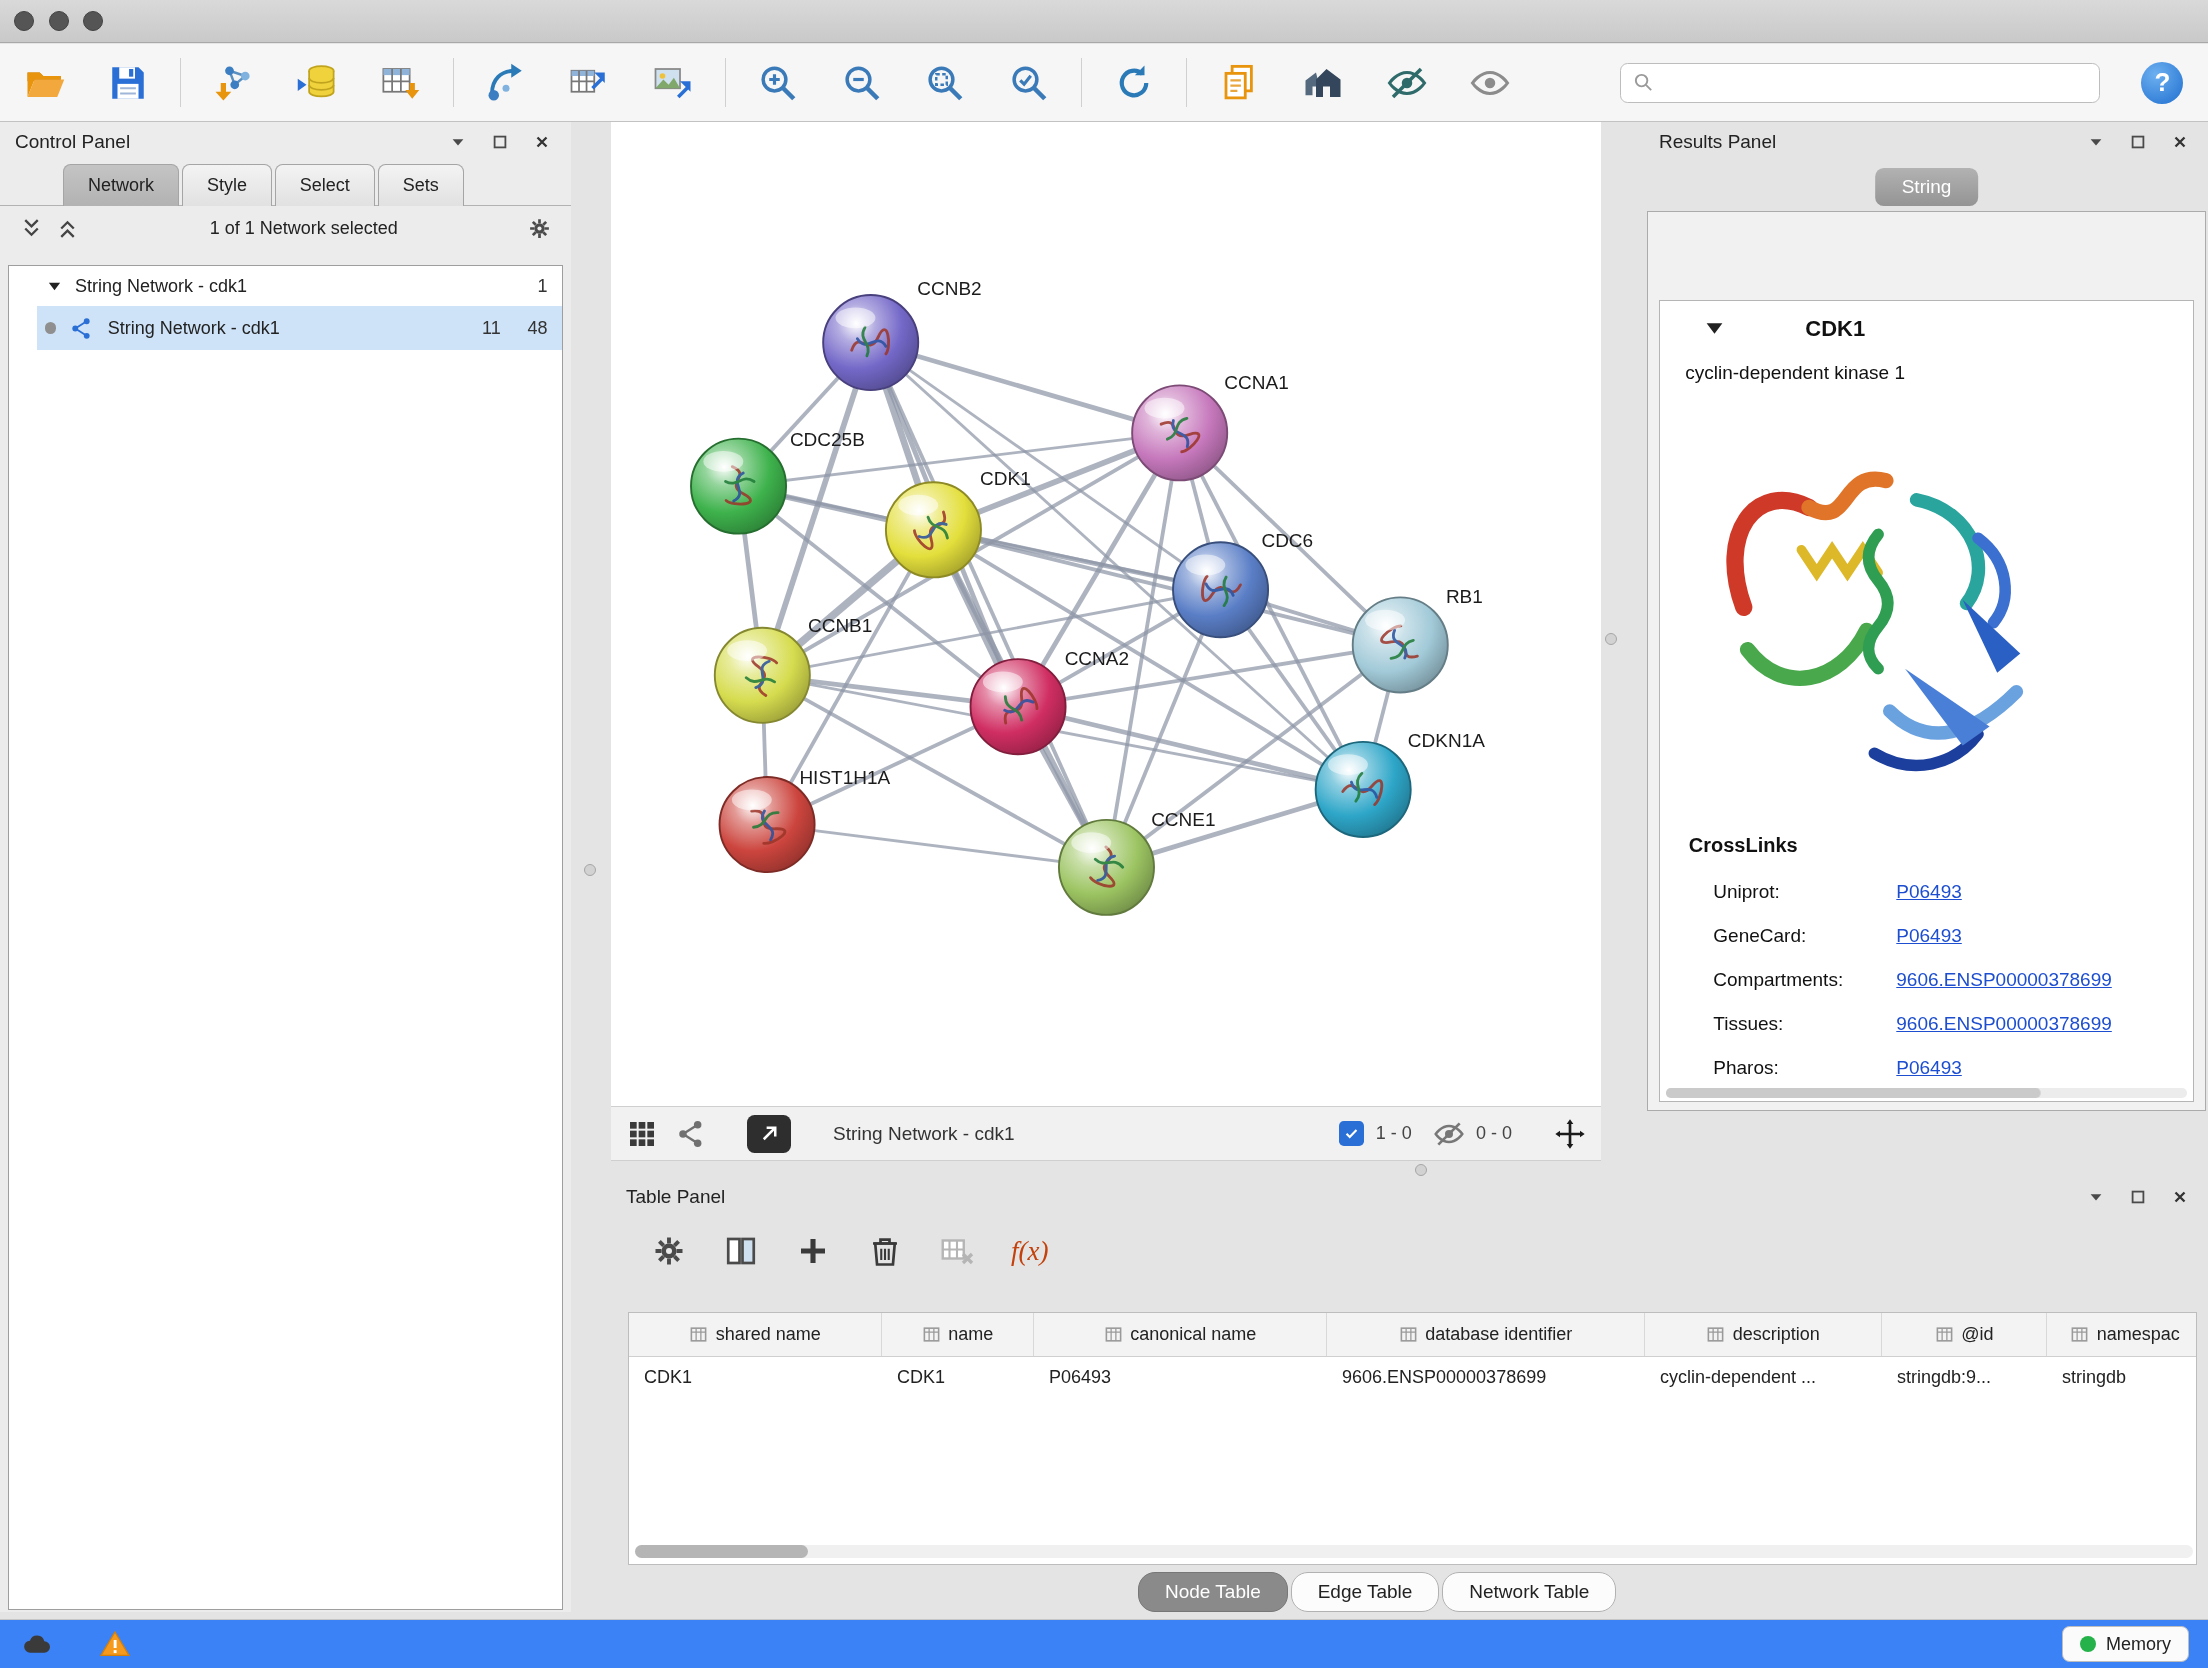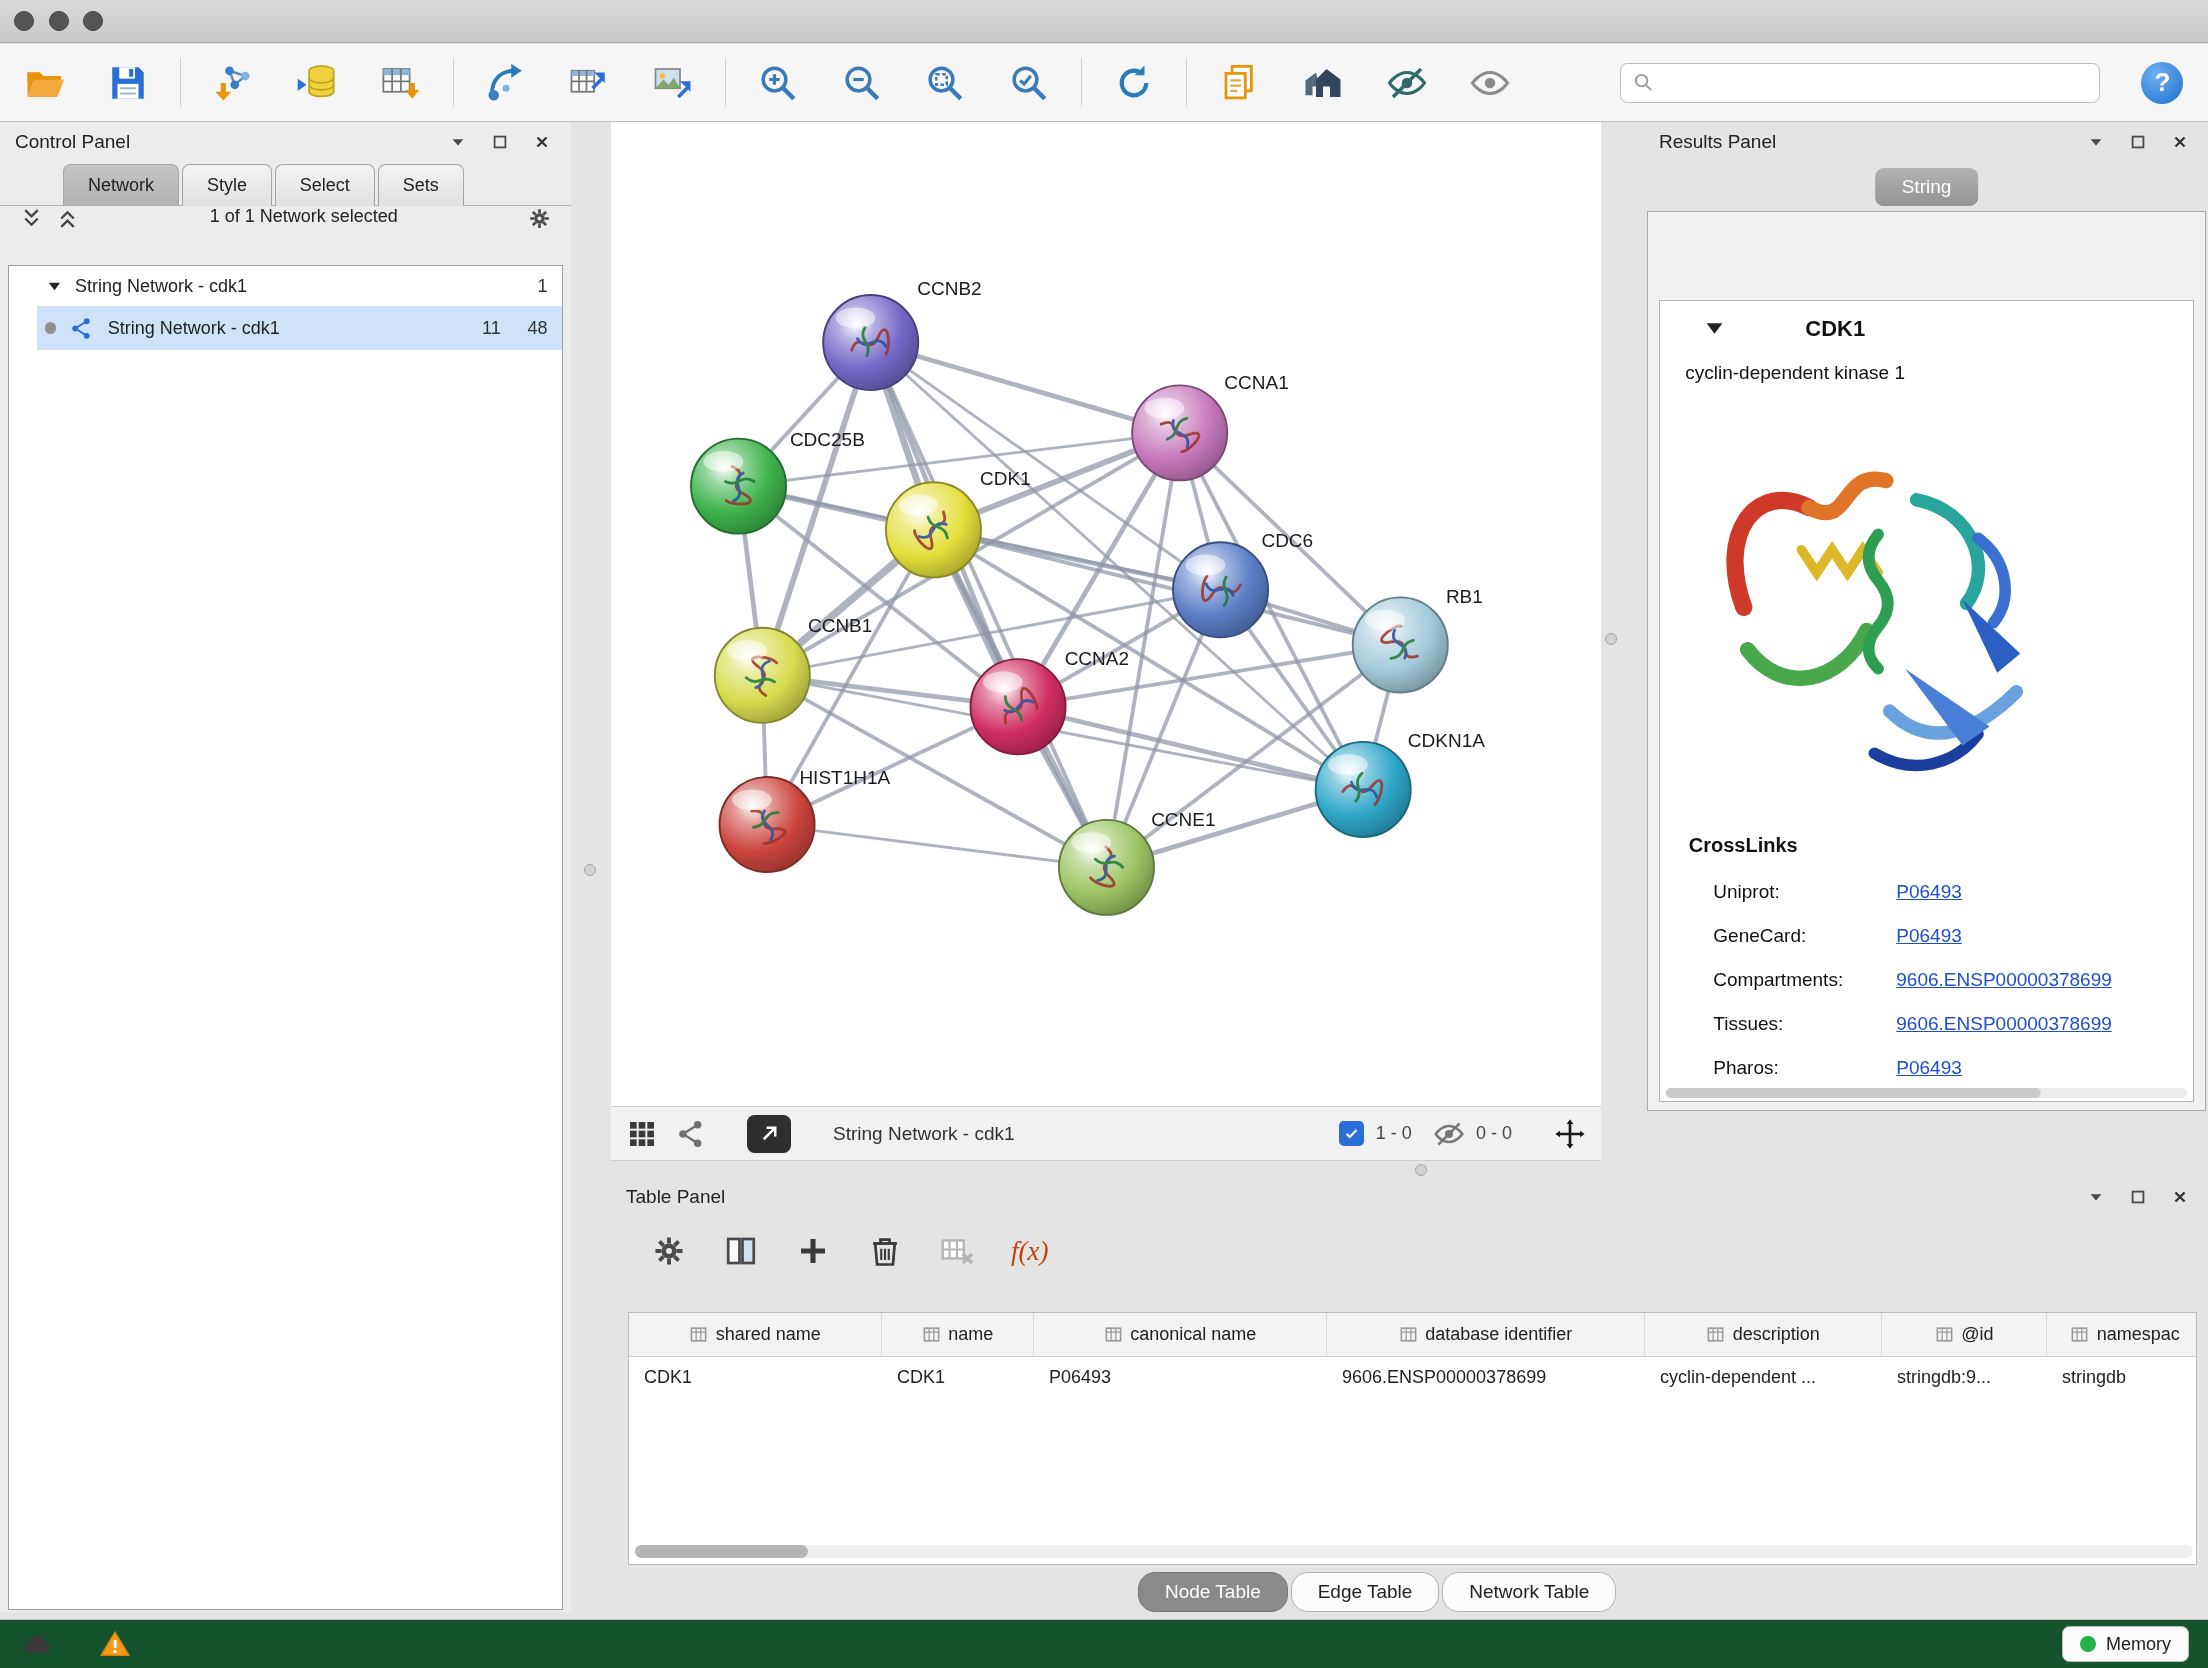--- a/index.html
+++ b/index.html
@@ -22,21 +22,21 @@
 
 .phead{height:40px;display:flex;align-items:center;padding:0 15px;font-size:19px;color:#222;gap:13.3px}
 .phead .sp{flex:1}
 .wicon{width:28.5px;height:25px;display:flex;align-items:center;justify-content:center}
 .wicon svg{width:18px;height:18px}
 
 .cpanel{position:absolute;left:0;top:122px;width:571px;height:1490px;background:#ececec}
 .cp-tabs{display:flex;align-items:flex-end;height:44px;padding-left:63px;border-bottom:1px solid #b2b2b2}
 .cp-tab{height:42px;padding:0 24px;display:flex;align-items:center;font-size:18px;border:1px solid #a5a5a5;border-bottom:none;border-radius:7.6px 7.6px 0 0;background:linear-gradient(#f3f3f3,#e1e1e1);margin-right:2.9px;margin-bottom:-1px;color:#222}
 .cp-tab.sel{background:linear-gradient(#c4c4c4,#b2b2b2)}
-.selrow{height:44px;display:flex;padding:0 19px;gap:11.4px}
+.selrow{height:44px;display:flex;align-items:center;padding:0 19px;gap:11.4px}
 .selrow .txt{flex:1;text-align:center;font-size:18px;color:#222}
 .selrow svg{width:25px;height:25px}
 .netlist{position:absolute;left:7.6px;right:7.6px;top:143px;bottom:1.9px;background:#fff;border:1px solid #9e9e9e}
 .trow1{display:flex;align-items:center;height:40px;padding:0 15px 0 38px;gap:13.3px}
 .trow1 .cnt{margin-left:auto;color:#333}
 .trow2{margin-left:28.5px;height:44px;display:flex;align-items:center;gap:13.3px;background:#cfe3f8;padding:0 15px 0 7.6px}
 .trow2 .cnt{color:#333}
 .trow2 .sp{flex:1}
 .dotgray{width:11.4px;height:11.4px;border-radius:50%;background:#8f8f8f;flex:0 0 auto}
 
@@ -79,21 +79,21 @@
 .th{display:flex;align-items:center;justify-content:center;gap:7.6px;border-right:1px solid #d8d8d8;font-size:18px;color:#222;overflow:hidden;white-space:nowrap;flex:0 0 auto}
 .th svg{width:19px;height:19px;flex:0 0 auto}
 .tr{display:flex;height:40px}
 .td{display:flex;align-items:center;padding-left:15px;font-size:18px;color:#222;overflow:hidden;white-space:nowrap;flex:0 0 auto}
 .hscroll{position:absolute;left:5.7px;bottom:5.7px;width:1558px;height:13.3px;background:#f0f0f0;border-radius:6.7px}
 .hscroll .th2{width:173px;height:13.3px;background:#b5b5b5;border-radius:6.7px}
 .ttabs{position:absolute;left:527px;bottom:0;display:flex;gap:2.9px}
 .ttab{height:40px;padding:0 26px;display:flex;align-items:center;font-size:19px;background:#fcfcfc;border:1px solid #b2b2b2;border-radius:17px;color:#222}
 .ttab.sel{background:#8a8a8a;border-color:#777;color:#fff}
 
-.statusbar{position:absolute;left:0;top:1619px;width:2208px;height:49px;background:#14532d;border-top:1px solid #c6c6c6;display:flex;align-items:center;padding:0 19px;gap:42px}
+.statusbar{position:absolute;left:0;top:1619px;width:2208px;height:49px;background:#3b82f6;border-top:1px solid #c6c6c6;display:flex;align-items:center;padding:0 19px;gap:42px}
 .statusbar .sicon svg{width:36px;height:32px}
 .memory{margin-left:auto;display:flex;align-items:center;gap:9.5px;border:1px solid #bdbdbd;background:#fbfbfb;border-radius:7.6px;height:36px;padding:0 17px;font-size:18px;color:#222}
 .gdot{width:16px;height:16px;border-radius:50%;background:#25b24a}
 
 .handle{position:absolute;width:12.4px;height:12.4px;border-radius:50%;background:#d2d2d2;border:1px solid #a6a6a6}
 </style>
 </head>
 <body>
 
 <div class="titlebar">

